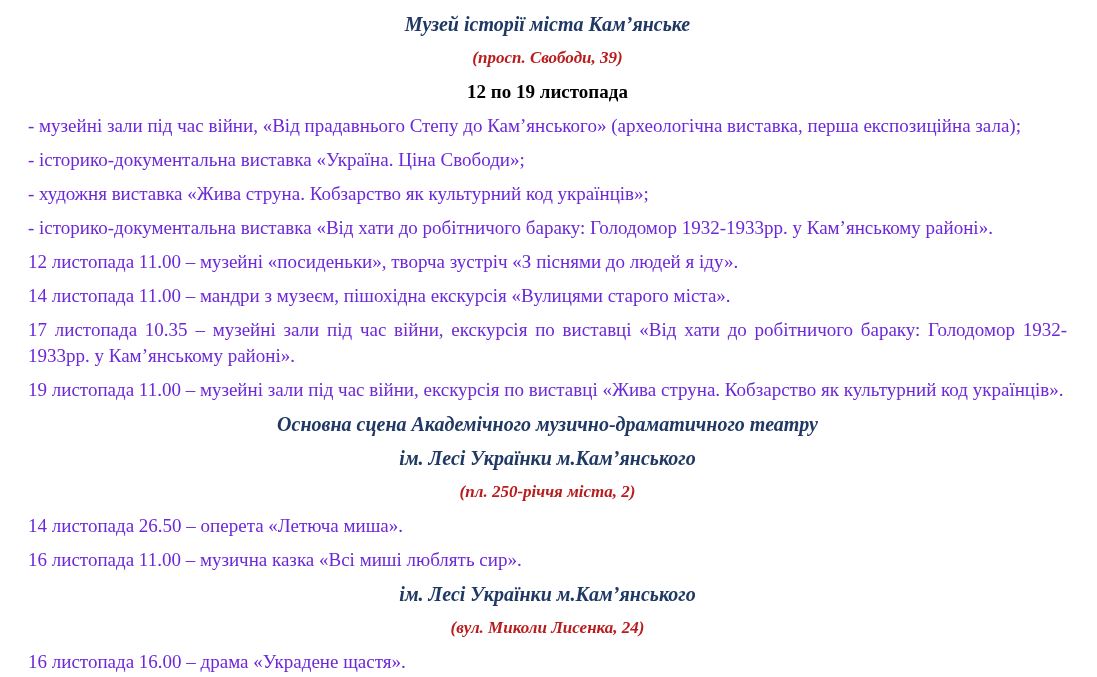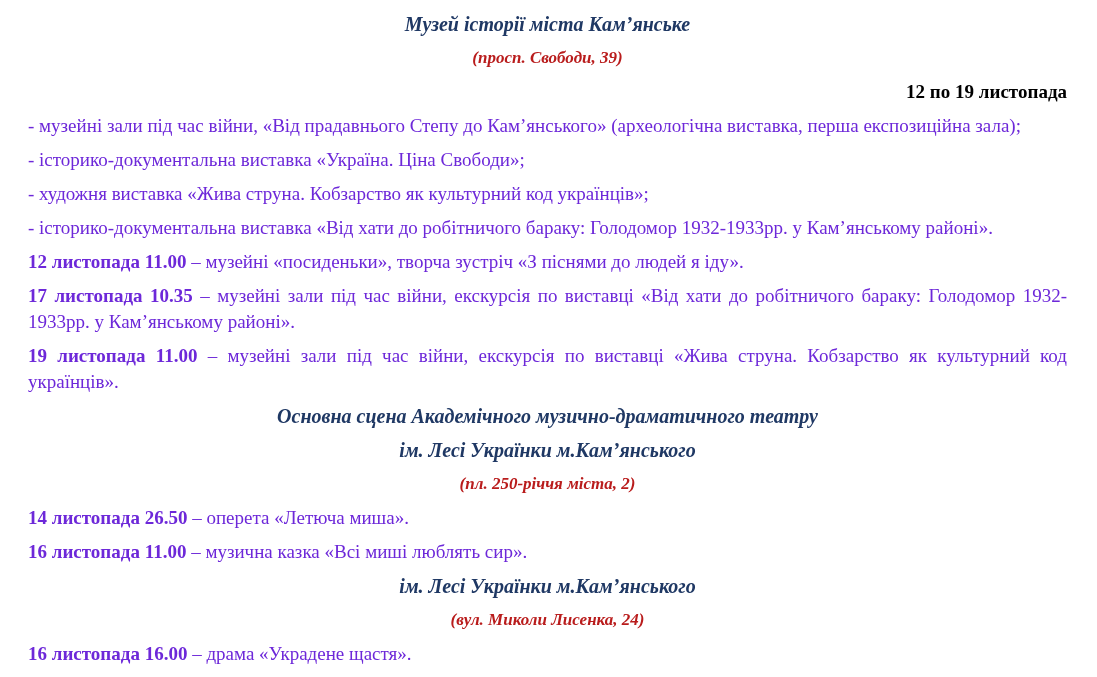--- a/index.html
+++ b/index.html
@@ -31,45 +31,46 @@
     font-size: 20px;
   }
   .subheading-center {
     text-align: center;
     font-weight: bold;
     font-style: italic;
     color: #b91c1c;
     font-size: 17px;
   }
   .bold-left {
-    text-align: right;
+    text-align: center;
     font-weight: bold;
     color: #000000;
   }
   .body-justify {
     text-align: justify;
     text-justify: inter-word;
     color: #6d28d9;
   }
   .lead {
-    font-weight: bold;
+    font-weight: normal;
   }
 </style>
 </head>
 <body>
 
 <div class="doc" id="doc-root">
     <p class="heading-center">Музей історії міста Кам’янське</p>
     <p class="subheading-center">(просп. Свободи, 39)</p>
     <p class="bold-left">12 по 19 листопада</p>
     <p class="body-justify">- музейні зали під час війни, «Від прадавнього Степу до Кам’янського» (археологічна виставка, перша експозиційна зала);</p>
     <p class="body-justify">- історико-документальна виставка «Україна. Ціна Свободи»;</p>
     <p class="body-justify">- художня виставка «Жива струна. Кобзарство як культурний код українців»;</p>
     <p class="body-justify">- історико-документальна виставка «Від хати до робітничого бараку: Голодомор 1932-1933рр. у Кам’янському районі».</p>
     <p class="body-justify"><span class="lead">12 листопада 11.00</span><span> – музейні «посиденьки», творча зустріч «З піснями до людей я іду».</span></p>
+    <p class="body-justify"><span class="lead">14 листопада 11.00</span><span> – мандри з музеєм, пішохідна екскурсія «Вулицями старого міста».</span></p>
     <p class="body-justify"><span class="lead">17 листопада 10.35</span><span> – музейні зали під час війни, екскурсія по виставці «Від хати до робітничого бараку: Голодомор 1932-1933рр. у Кам’янському районі».</span></p>
     <p class="body-justify"><span class="lead">19 листопада 11.00</span><span> – музейні зали під час війни, екскурсія по виставці «Жива струна. Кобзарство як культурний код українців».</span></p>
     <p class="heading-center">Основна сцена Академічного музично-драматичного театру</p>
     <p class="heading-center">ім. Лесі Українки м.Кам’янського</p>
     <p class="subheading-center">(пл. 250-річчя міста, 2)</p>
     <p class="body-justify"><span class="lead">14 листопада 26.50</span><span> – оперета «Летюча миша».</span></p>
     <p class="body-justify"><span class="lead">16 листопада 11.00</span><span> – музична казка «Всі миші люблять сир».</span></p>
     <p class="heading-center">ім. Лесі Українки м.Кам’янського</p>
     <p class="subheading-center">(вул. Миколи Лисенка, 24)</p>
     <p class="body-justify"><span class="lead">16 листопада 16.00</span><span> – драма «Украдене щастя».</span></p>

